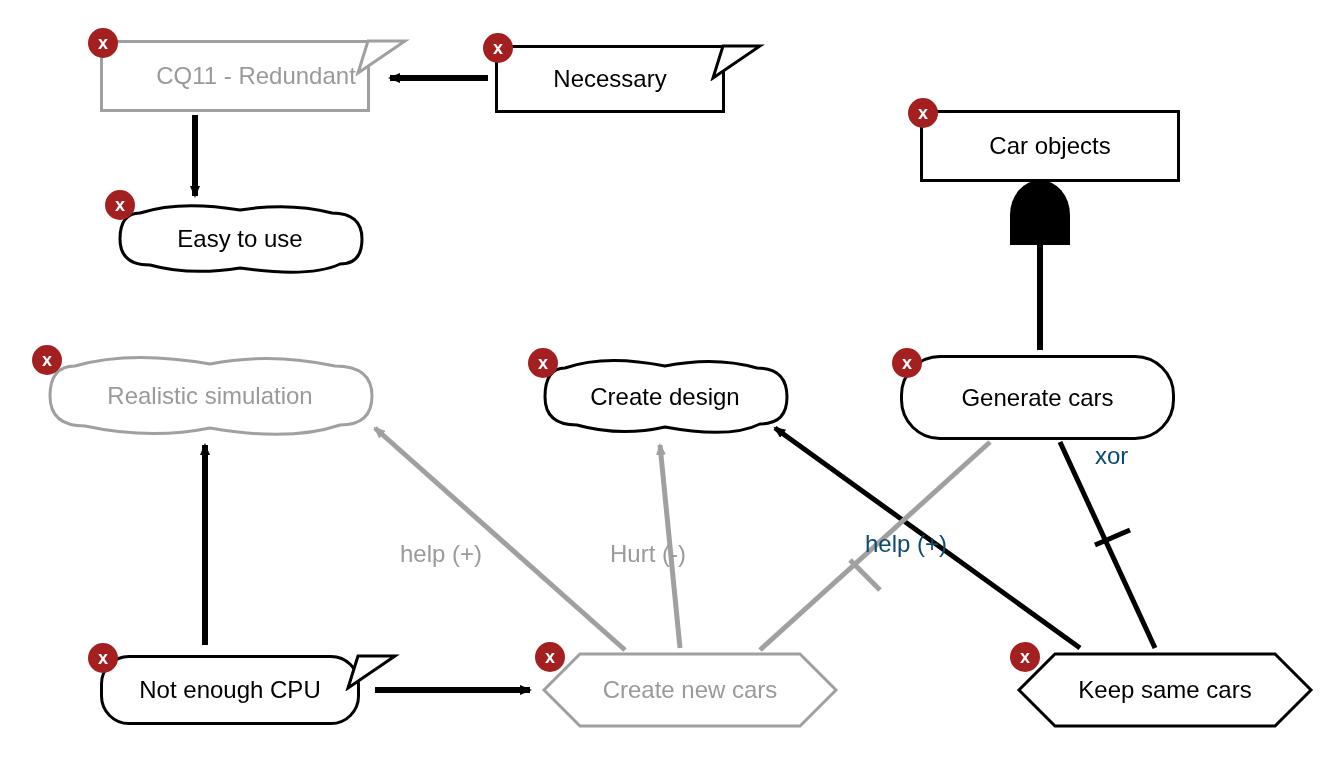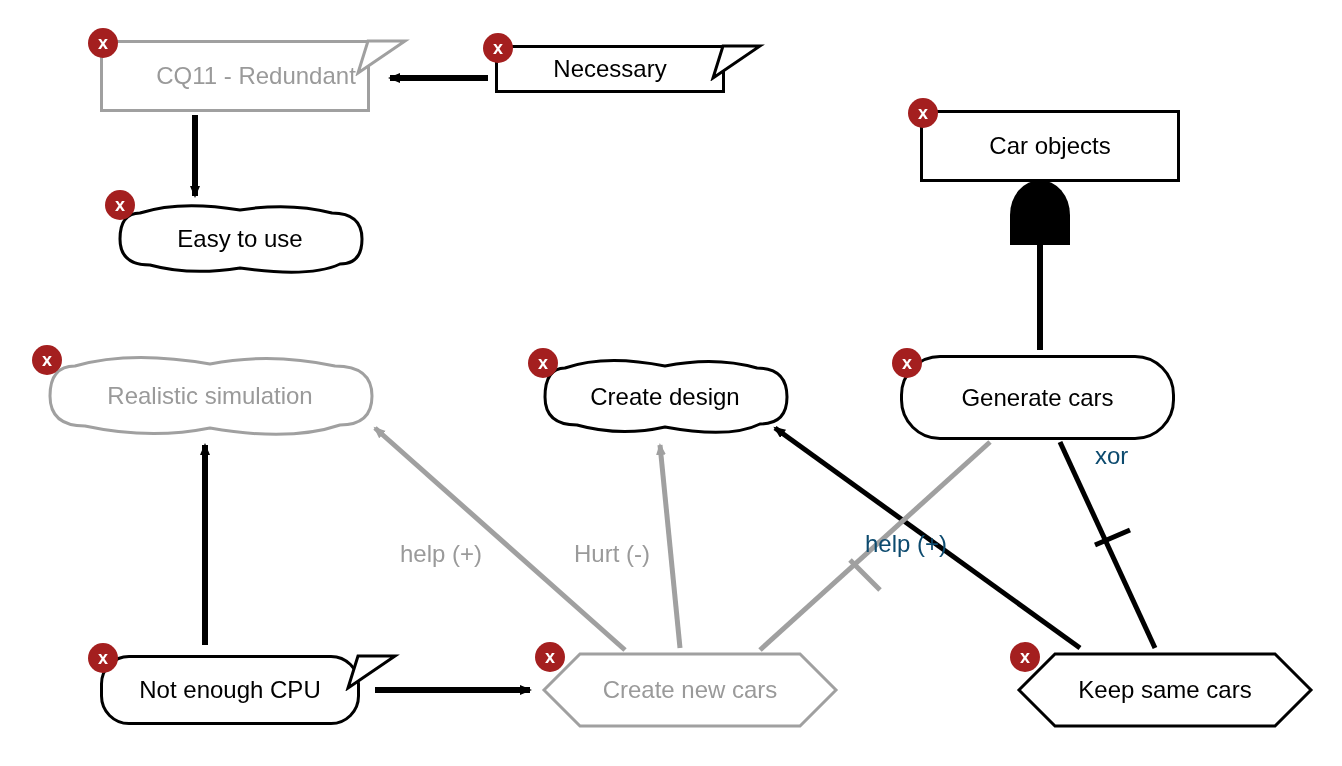--- a/index.html
+++ b/index.html
@@ -145,21 +145,21 @@
   <span>CQ11 - Redundant</span>
 </div>
 
 <svg class="tail" style="left:355px; top:38px; width:55px; height:38px;">
   <polygon points="13,3 50,3 3,35" fill="#fff" stroke="#a0a0a0" stroke-width="3"></polygon>
 </svg>
 <div class="delete-badge" style="left:88px; top:28px;">
   <span>x</span>
 </div>
 
-<div class="node callout" style="left:495px; top:45px; width:230px; height:48px;">
+<div class="node callout" style="left:495px; top:45px; width:230px; height:68px;">
   <span>Necessary</span>
 </div>
 <svg class="tail" style="left:710px; top:43px; width:55px; height:38px;">
   <polygon points="13,3 50,3 3,35" fill="#fff" stroke="#000" stroke-width="3"></polygon>
 </svg>
 <div class="delete-badge" style="left:483px; top:33px;">
   <span>x</span>
 </div>
 
 <div class="softgoal-wavy" style="left:110px; top:198px; width:260px; height:82px;">
@@ -231,14 +231,14 @@
   <svg viewBox="0 0 300 80">
     <polygon points="40,4 260,4 296,40 260,76 40,76 4,40" fill="#fff" stroke="#000" stroke-width="3"></polygon>
   </svg>
   <span class="label">Keep same cars</span>
 </div>
 <div class="delete-badge" style="left:1010px; top:642px;">
   <span>x</span>
 </div>
 
 <div class="edge-label faded" style="left:400px; top:540px;">help (+)</div>
-<div class="edge-label faded" style="left:574px; top:540px;">Hurt (-)</div>
+<div class="edge-label faded" style="left:610px; top:540px;">Hurt (-)</div>
 <div class="edge-label" style="left:865px; top:530px;">help (+)</div>
 
 </body></html>

